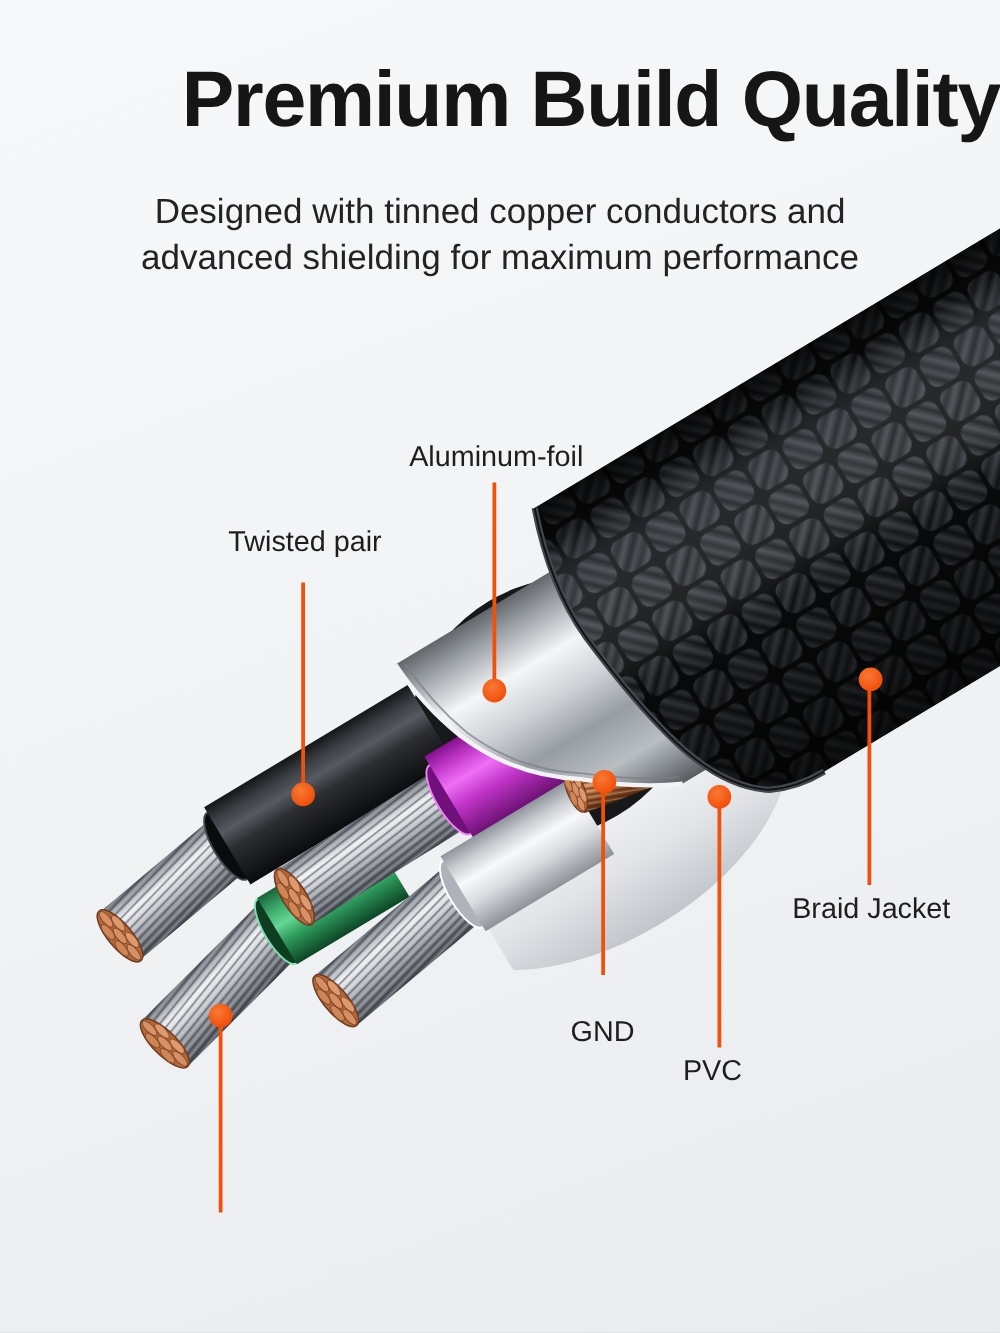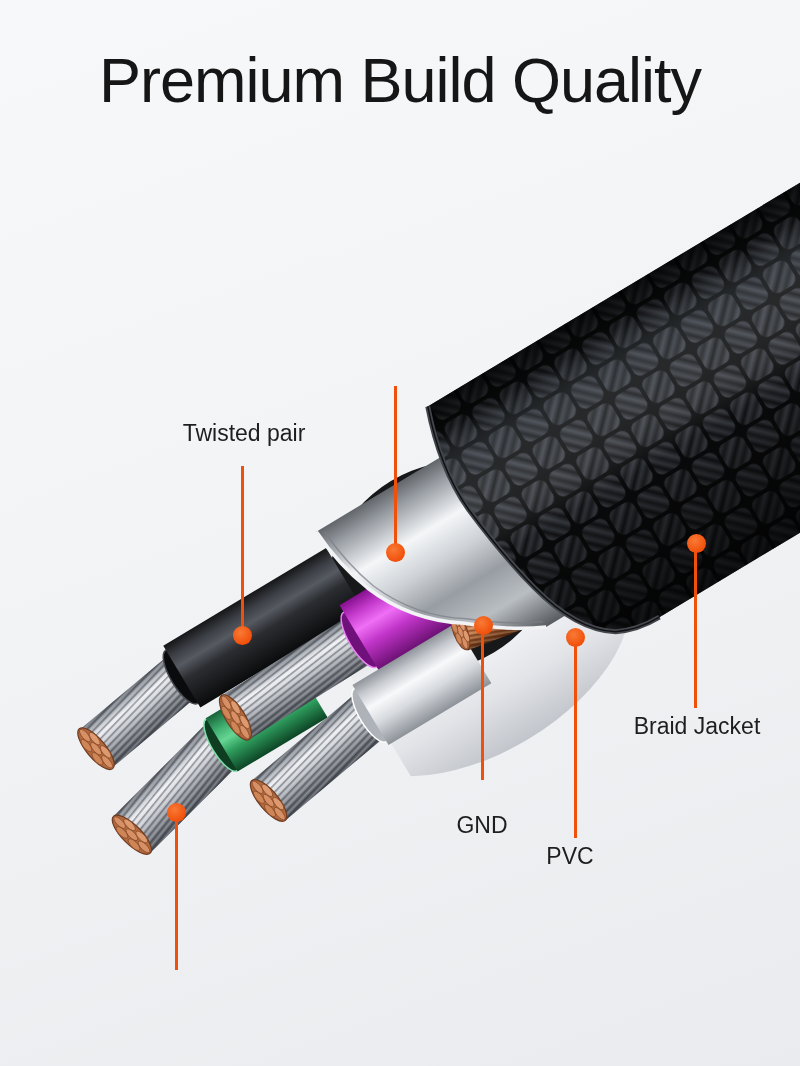--- a/index.html
+++ b/index.html
@@ -1,33 +1,37 @@
 <!DOCTYPE html>
 <html style="--accent: #f1500b;"><head>
 <meta charset="utf-8">
 <style>
   html,body{margin:0;padding:0;background:#dfe1e5;font-family:"Liberation Sans",sans-serif;}
   .canvas{position:relative;width:800px;height:1066px;overflow:hidden;margin:0 auto;
           background:linear-gradient(160deg,#f7f8fa 0%,#f3f4f6 40%,#e9ebee 100%);}
-  .page-title{position:absolute;left:0;top:44px;width:800px;text-align:center;
-              font-size:63px;font-weight:400;letter-spacing:-1px;color:#161616;white-space:nowrap;}
+  .page-title{position:absolute;left:0;top:44px;width:800px;text-align:right;
+              font-size:63px;font-weight:700;letter-spacing:-1px;color:#161616;white-space:nowrap;}
   .subtitle{position:absolute;left:0;top:150px;width:800px;text-align:center;
             font-size:28px;line-height:37px;color:#232323;}
   .callout-label{position:absolute;transform:translateX(-50%);font-size:23px;color:#1e1e1e;white-space:nowrap;z-index:30;}
   .callout-line{position:absolute;width:3px;background:var(--accent,#f1500b);z-index:25;}
   .callout-dot{position:absolute;width:19px;height:19px;border-radius:50%;
                background:radial-gradient(circle at 40% 35%, #f87a35, var(--accent,#f1500b) 70%);z-index:26;}
   svg.fig{position:absolute;left:0;top:0;z-index:10;}
 </style>
 </head>
 <body>
 
 <div class="canvas">
 
   <div class="page-title">Premium Build Quality</div>
+  <div class="subtitle">
+    <div>Designed with tinned copper conductors and</div>
+    <div>advanced shielding for maximum performance</div>
+  </div>
 
   <svg class="fig" width="800" height="1066" viewBox="0 0 800 1066">
     <defs>
       <linearGradient id="silverGrad" x1="0" y1="0" x2="0" y2="1">
         <stop offset="0" stop-color="#63676f"></stop>
           <stop offset=".12" stop-color="#9ba0a8"></stop>
         <stop offset=".3" stop-color="#eef0f4"></stop>
           <stop offset=".5" stop-color="#c9ccd2"></stop>
         <stop offset=".68" stop-color="#94989f"></stop>
           <stop offset=".85" stop-color="#6d7178"></stop>
@@ -208,20 +212,21 @@
 
       <g>
         <path d="M 0 -150 Q -22 -90 -18 -40 Q -12 20 -2 60 Q 12 118 45 140 Q 65 150 90 150 L 780 150 L 780 -150 Z" fill="url(#weave)"></path>
         <path d="M 0 -150 Q -22 -90 -18 -40 Q -12 20 -2 60 Q 12 118 45 140 Q 65 150 90 150 L 780 150 L 780 -150 Z" fill="url(#braidShade)"></path>
         <path d="M 0 -150 Q -22 -90 -18 -40 Q -12 20 -2 60 Q 12 118 45 140 Q 65 150 90 150" fill="none" stroke="#43474d" stroke-width="5"></path>
         <path d="M 0 -150 Q -22 -90 -18 -40 Q -12 20 -2 60 Q 12 118 45 140 Q 65 150 90 150" fill="none" stroke="#101113" stroke-width="1.5"></path>
       </g>
     </g>
   </svg>
 
+  <div class="callout-label" style="left:397px;top:352px">Aluminum-foil</div>
   <div class="callout-line" style="left:394px;top:386px;height:166px"></div>
   <div class="callout-dot" style="left:386px;top:543px"></div>
 
   <div class="callout-label" style="left:244px;top:420px">Twisted pair</div>
   <div class="callout-line" style="left:241px;top:466px;height:169px"></div>
   <div class="callout-dot" style="left:233px;top:626px"></div>
 
   <div class="callout-label" style="left:697px;top:713px">Braid Jacket</div>
   <div class="callout-line" style="left:694px;top:548px;height:160px"></div>
   <div class="callout-dot" style="left:687px;top:534px"></div>

